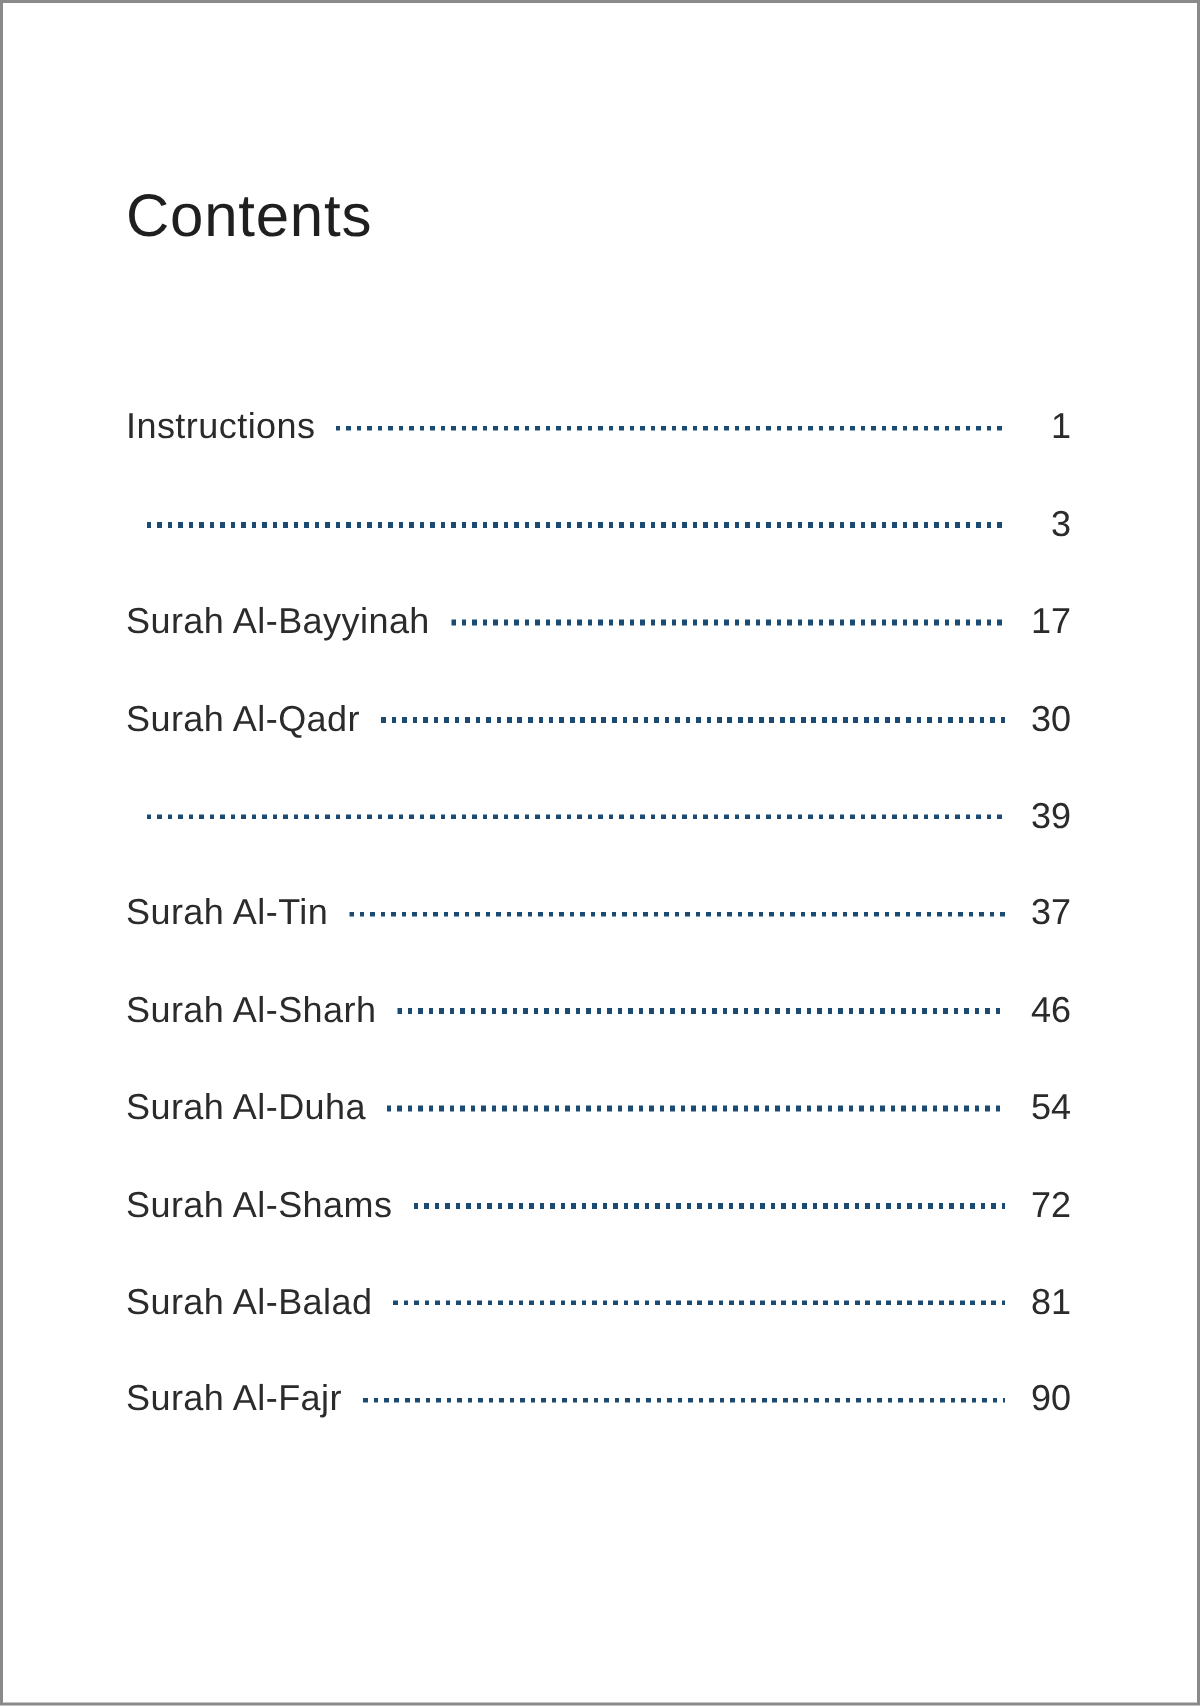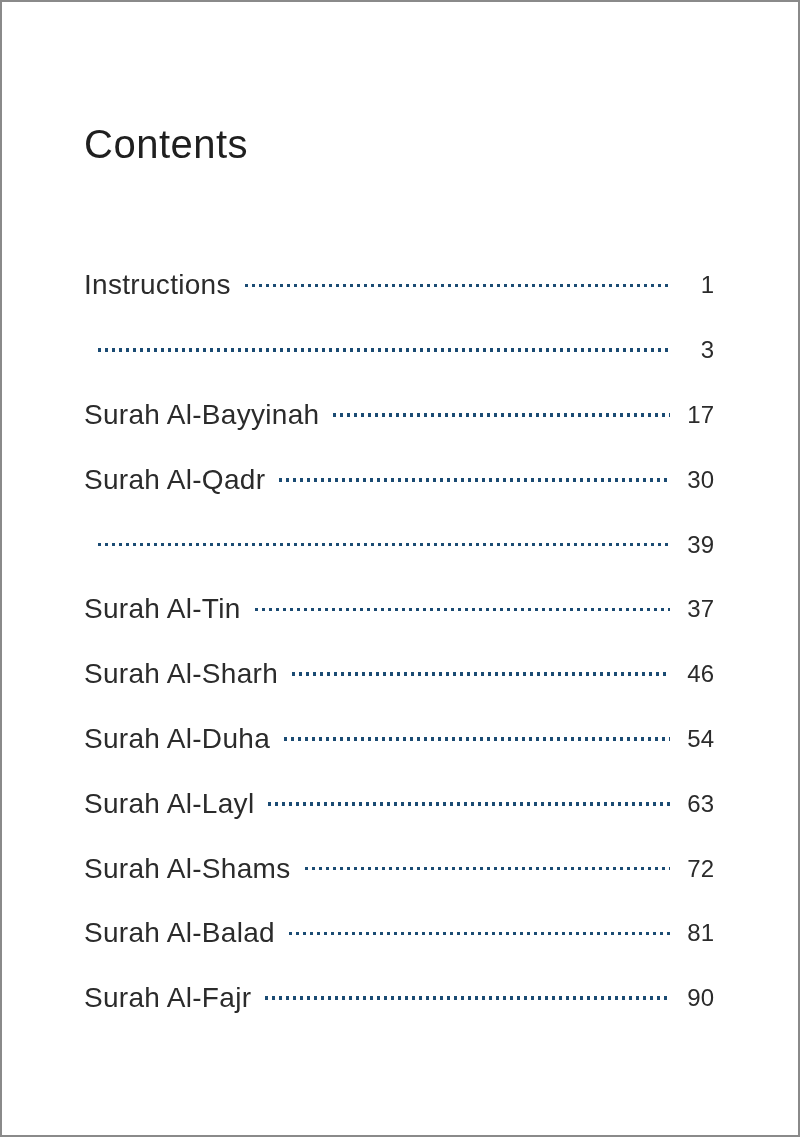--- a/index.html
+++ b/index.html
@@ -28,21 +28,21 @@
     margin: 85px 0 0 0;
     padding: 0;
   }
   li.toc-row {
     display: flex;
     align-items: center;
     height: 64.8px;
     cursor: pointer;
   }
   .toc-label {
-    font-size: 28px;
+    font-size: 24px;
     font-weight: 400;
     letter-spacing: 0.3px;
     color: var(--text, #2b2b2b);
     white-space: nowrap;
     flex: 0 0 auto;
   }
   .toc-leader {
     flex: 1 1 auto;
     height: 3.5px;
     margin-left: 14px;
@@ -100,25 +100,20 @@
       <span class="toc-label">Surah Al-Sharh</span>
       <span class="toc-leader"></span>
       <span class="toc-page">46</span>
     </li>
     <li class="toc-row">
       <span class="toc-label">Surah Al-Duha</span>
       <span class="toc-leader"></span>
       <span class="toc-page">54</span>
     </li>
     <li class="toc-row">
-      <span class="toc-label">Surah Al-Layl</span>
-      <span class="toc-leader"></span>
-      <span class="toc-page">63</span>
-    </li>
-    <li class="toc-row">
       <span class="toc-label">Surah Al-Shams</span>
       <span class="toc-leader"></span>
       <span class="toc-page">72</span>
     </li>
     <li class="toc-row">
       <span class="toc-label">Surah Al-Balad</span>
       <span class="toc-leader"></span>
       <span class="toc-page">81</span>
     </li>
     <li class="toc-row">

